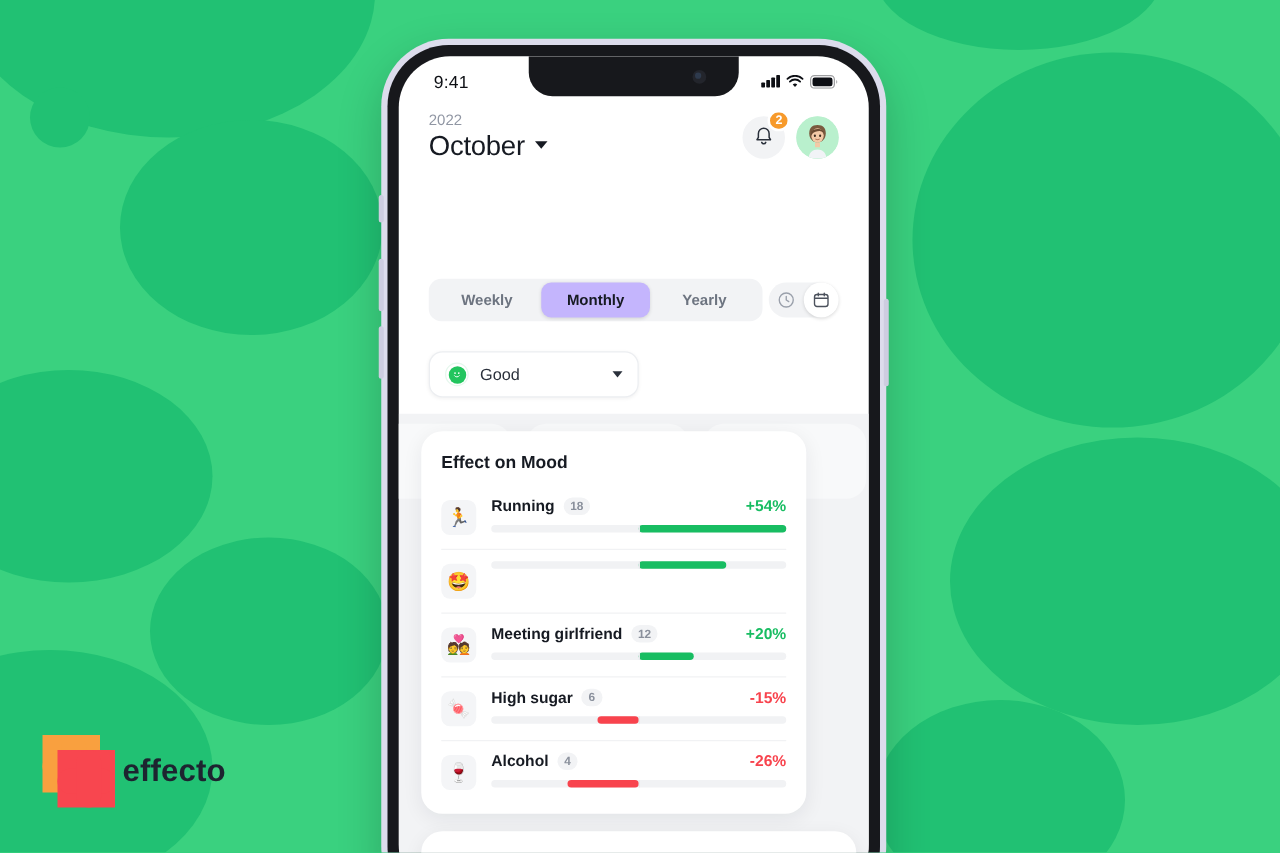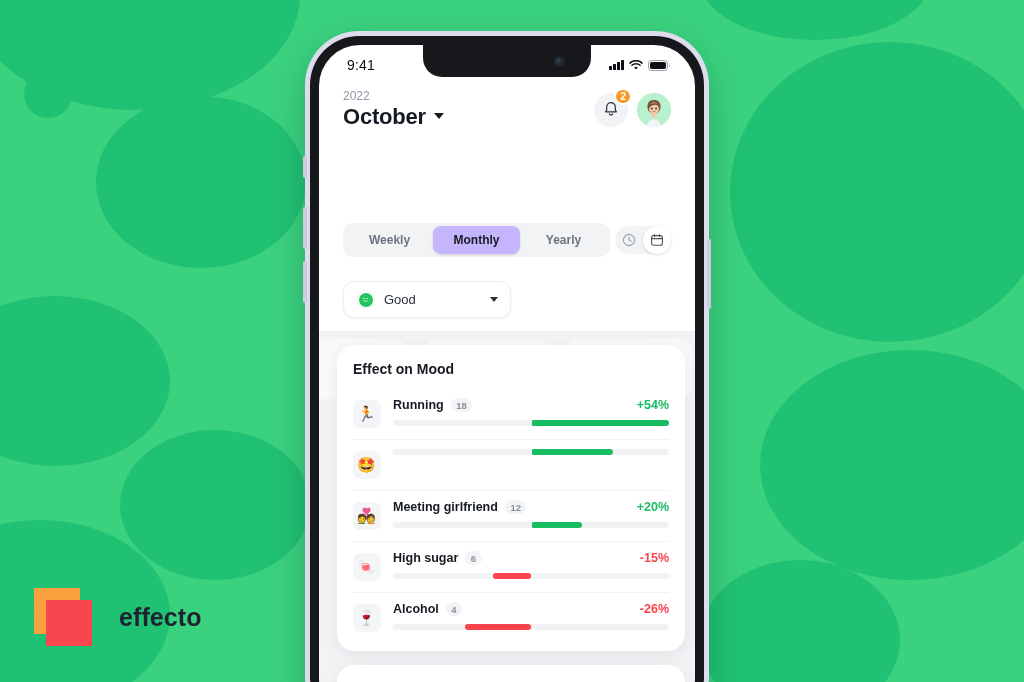--- a/index.html
+++ b/index.html
@@ -8,21 +8,21 @@
     font-family:"Liberation Sans", sans-serif;
     background:#35d07f;
     position:relative;
   }
 
   
   #bg { position:absolute; inset:0; overflow:hidden; background:#3ad17f; }
   .blob { position:absolute; border-radius:50%; background:#21c173; }
 
   
-  #logo { position:absolute; left:34px; top:588px; display:flex; align-items:center; gap:27px; }
+  #logo { position:absolute; left:34px; top:588px; display:flex; align-items:center; gap:6px; }
   .plusmark { position:relative; width:58px; height:58px; }
   .plus { position:absolute; width:46px; height:46px; }
   .plus i { position:absolute; background:inherit; border-radius:11px; }
   .plus .h { left:0; top:15px; width:46px; height:20px; }
   .plus .v { left:15px; top:0; width:20px; height:46px; }
   .plus-o { left:0; top:0; background:#f9a03f; }
   .plus-r { left:12px; top:12px; background:#f8464f; }
   #logo-text { font-size:25px; font-weight:700; color:#1d2430; letter-spacing:.1px; }
 
   
@@ -68,21 +68,21 @@
   .bars { display:flex; align-items:flex-end; gap:1.5px; height:10px; }
   .bars span { width:2.6px; background:#0d0f14; border-radius:.6px; }
 
   
   #header {
     position:absolute; top:44px; left:0; right:0;
     padding:0 24px; display:flex; align-items:center; justify-content:space-between;
   }
   #year { font-size:12px; color:#9096a3; font-weight:500; margin-bottom:1px; }
   #month-row { display:flex; align-items:center; gap:8px; }
-  #month { font-size:22px; font-weight:700; color:#161a22; letter-spacing:-.2px; }
+  #month { font-size:22px; font-weight:400; color:#161a22; letter-spacing:-.2px; }
   .caret { width:0;height:0;border-left:5px solid transparent;border-right:5px solid transparent;
            border-top:6px solid #161a22; margin-bottom:2px; }
   #header-right { display:flex; align-items:center; gap:9px; }
   #bell-wrap { position:relative; width:34px; height:34px; border-radius:50%;
     background:#f2f3f5; display:flex; align-items:center; justify-content:center; }
   #bell-badge { position:absolute; right:-4px; top:-5px; min-width:17px; height:17px;
     border-radius:9px; background:#f79a2b; color:#fff; font-size:10px; font-weight:700;
     display:flex; align-items:center; justify-content:center; padding:0 4px;
     border:2px solid #fff; }
   #avatar { width:34px; height:34px; border-radius:50%;
@@ -118,21 +118,21 @@
            border-top:5px solid #2a303b; }
 
   
   #carousel { position:absolute; top:286px; left:0; right:0; bottom:0; background:#f2f3f5; }
   .ghost-card { position:absolute; top:8px; background:#f8f9fa; border-radius:16px; height:60px; }
   #gc1 { left:-40px; width:130px; }
   #gc2 { left:102px; width:130px; }
   #gc3 { left:244px; width:130px; }
 
   #card {
-    position:absolute; top:14px; left:18px; width:348px;
+    position:absolute; top:14px; left:18px; width:308px;
     background:#fff; border-radius:17px; padding:16px 16px 8px 16px;
     box-shadow:0 4px 16px rgba(20,25,40,.07);
   }
   #card-title { font-size:14px; font-weight:700; color:#161a22; margin-bottom:12px; }
 
   .row { padding:9px 0 11px 0; border-bottom:1px solid #f1f2f4; display:flex; gap:12px; }
   .row:last-child { border-bottom:none; }
   .row-emoji { width:28px; height:28px; border-radius:7px; background:#f4f5f7;
     display:flex; align-items:center; justify-content:center; font-size:15px;
     flex:0 0 28px; margin-top:2px; }

